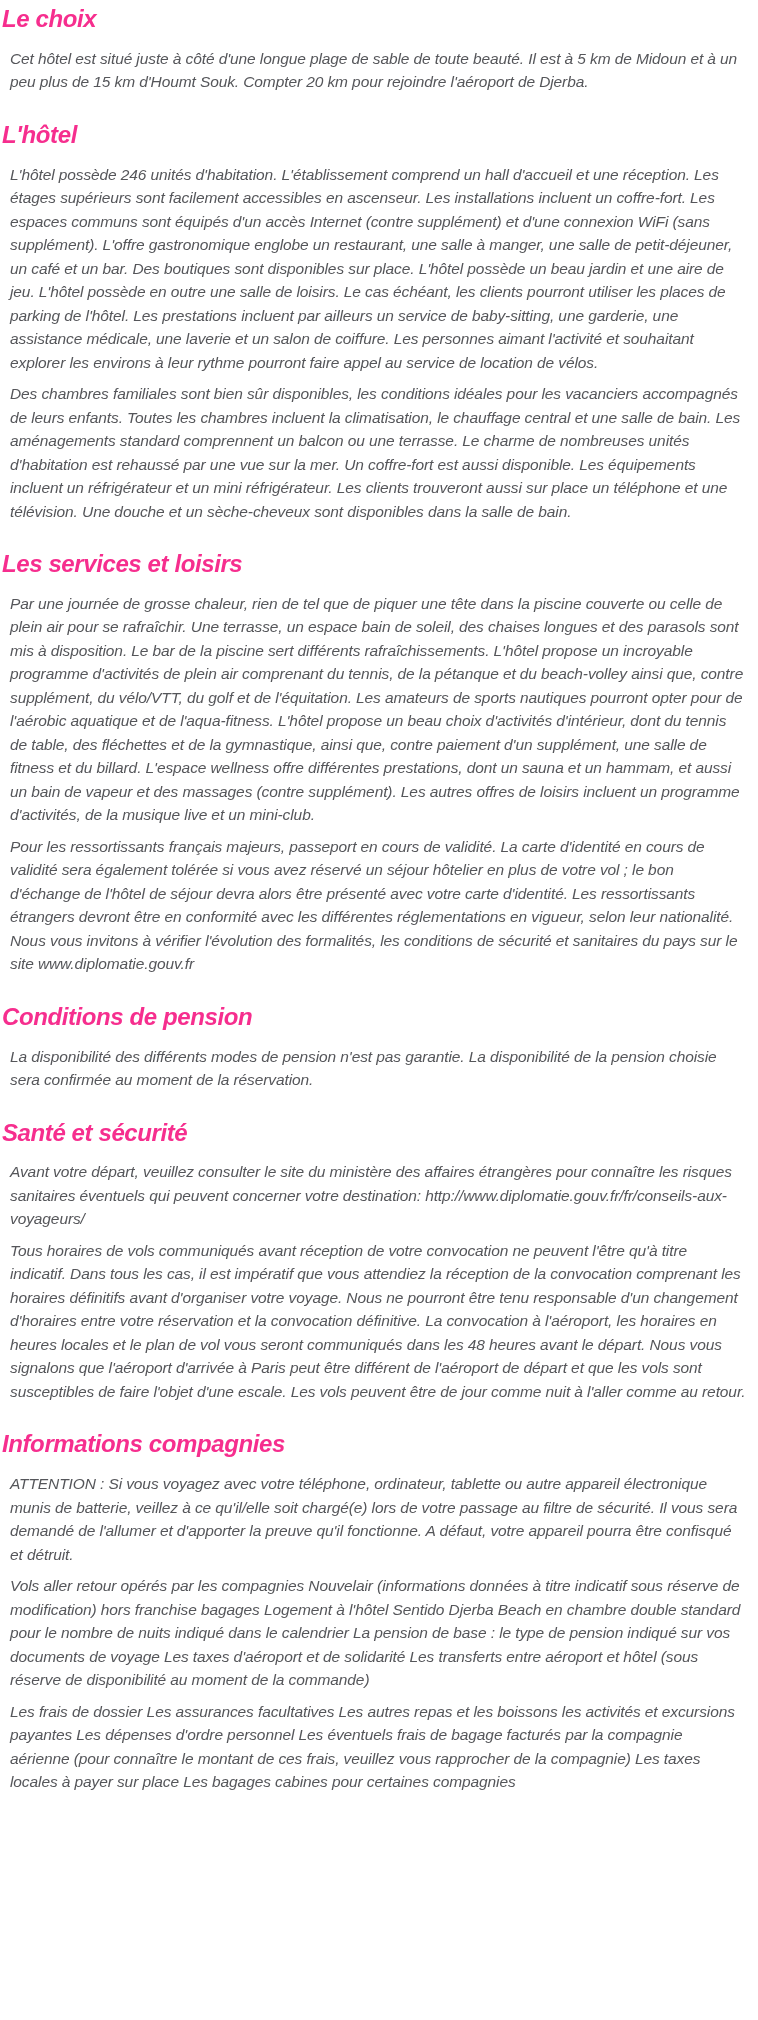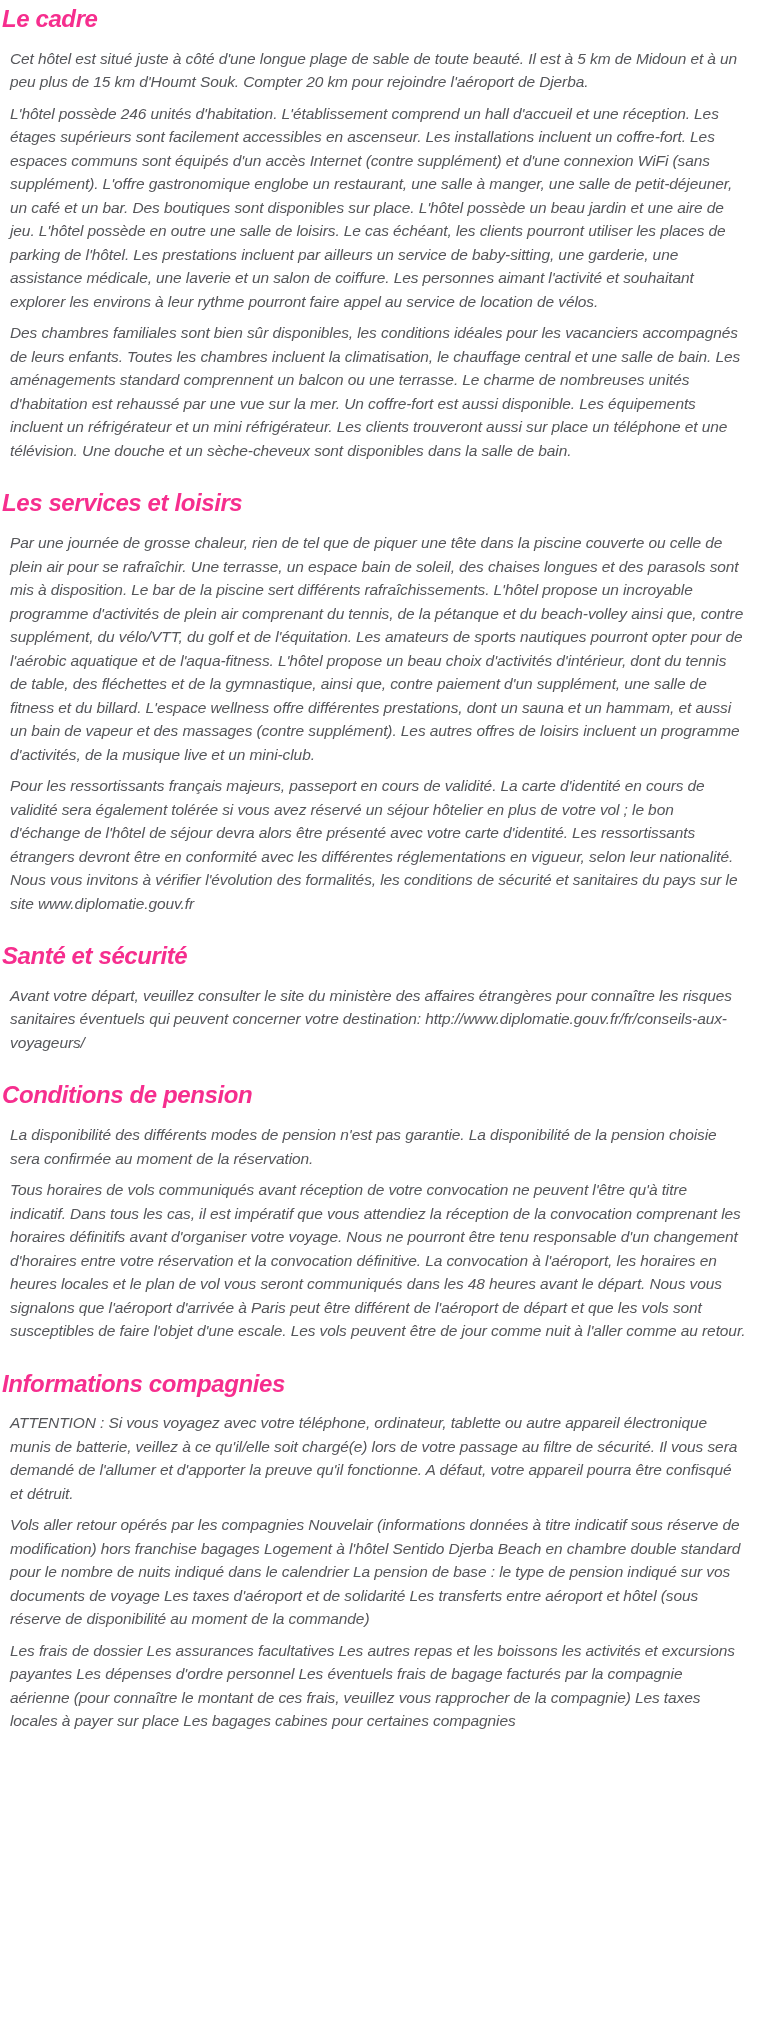--- a/index.html
+++ b/index.html
@@ -38,49 +38,50 @@
     color: #55565a;
     margin: 8px;
   }
 </style>
 </head>
 <body>
 
 <main>
 
   <section class="sec">
-    <h2>Le cadre</h2>
+    <h2>Le choix</h2>
     <p>Cet hôtel est situé juste à côté d'une longue plage de sable de toute beauté. Il est à 5 km de Midoun et à un peu plus de 15 km d'Houmt Souk. Compter 20 km pour rejoindre l'aéroport de Djerba.</p>
   </section>
 
   <section class="sec">
+    <h2>L'hôtel</h2>
     <p>L'hôtel possède 246 unités d'habitation. L'établissement comprend un hall d'accueil et une réception. Les étages supérieurs sont facilement accessibles en ascenseur. Les installations incluent un coffre-fort. Les espaces communs sont équipés d'un accès Internet (contre supplément) et d'une connexion WiFi (sans supplément). L'offre gastronomique englobe un restaurant, une salle à manger, une salle de petit-déjeuner, un café et un bar. Des boutiques sont disponibles sur place. L'hôtel possède un beau jardin et une aire de jeu. L'hôtel possède en outre une salle de loisirs. Le cas échéant, les clients pourront utiliser les places de parking de l'hôtel. Les prestations incluent par ailleurs un service de baby-sitting, une garderie, une assistance médicale, une laverie et un salon de coiffure. Les personnes aimant l'activité et souhaitant explorer les environs à leur rythme pourront faire appel au service de location de vélos.</p>
   </section>
 
   <section class="sec">
     <p>Des chambres familiales sont bien sûr disponibles, les conditions idéales pour les vacanciers accompagnés de leurs enfants. Toutes les chambres incluent la climatisation, le chauffage central et une salle de bain. Les aménagements standard comprennent un balcon ou une terrasse. Le charme de nombreuses unités d'habitation est rehaussé par une vue sur la mer. Un coffre-fort est aussi disponible. Les équipements incluent un réfrigérateur et un mini réfrigérateur. Les clients trouveront aussi sur place un téléphone et une télévision. Une douche et un sèche-cheveux sont disponibles dans la salle de bain.</p>
   </section>
 
   <section class="sec">
     <h2>Les services et loisirs</h2>
     <p>Par une journée de grosse chaleur, rien de tel que de piquer une tête dans la piscine couverte ou celle de plein air pour se rafraîchir. Une terrasse, un espace bain de soleil, des chaises longues et des parasols sont mis à disposition. Le bar de la piscine sert différents rafraîchissements. L'hôtel propose un incroyable programme d'activités de plein air comprenant du tennis, de la pétanque et du beach-volley ainsi que, contre supplément, du vélo/VTT, du golf et de l'équitation. Les amateurs de sports nautiques pourront opter pour de l'aérobic aquatique et de l'aqua-fitness. L'hôtel propose un beau choix d'activités d'intérieur, dont du tennis de table, des fléchettes et de la gymnastique, ainsi que, contre paiement d'un supplément, une salle de fitness et du billard. L'espace wellness offre différentes prestations, dont un sauna et un hammam, et aussi un bain de vapeur et des massages (contre supplément). Les autres offres de loisirs incluent un programme d'activités, de la musique live et un mini-club.</p>
   </section>
 
   <section class="sec">
     <p>Pour les ressortissants français majeurs, passeport en cours de validité. La carte d'identité en cours de validité sera également tolérée si vous avez réservé un séjour hôtelier en plus de votre vol ; le bon d'échange de l'hôtel de séjour devra alors être présenté avec votre carte d'identité. Les ressortissants étrangers devront être en conformité avec les différentes réglementations en vigueur, selon leur nationalité. Nous vous invitons à vérifier l'évolution des formalités, les conditions de sécurité et sanitaires du pays sur le site www.diplomatie.gouv.fr</p>
   </section>
 
   <section class="sec">
-    <h2>Santé et sécurité</h2>
-    <p>Avant votre départ, veuillez consulter le site du ministère des affaires étrangères pour connaître les risques sanitaires éventuels qui peuvent concerner votre destination: http://www.diplomatie.gouv.fr/fr/conseils-aux-voyageurs/</p>
+    <h2>Conditions de pension</h2>
+    <p>La disponibilité des différents modes de pension n'est pas garantie. La disponibilité de la pension choisie sera confirmée au moment de la réservation.</p>
   </section>
 
   <section class="sec">
-    <h2>Conditions de pension</h2>
-    <p>La disponibilité des différents modes de pension n'est pas garantie. La disponibilité de la pension choisie sera confirmée au moment de la réservation.</p>
+    <h2>Santé et sécurité</h2>
+    <p>Avant votre départ, veuillez consulter le site du ministère des affaires étrangères pour connaître les risques sanitaires éventuels qui peuvent concerner votre destination: http://www.diplomatie.gouv.fr/fr/conseils-aux-voyageurs/</p>
   </section>
 
   <section class="sec">
     <p>Tous horaires de vols communiqués avant réception de votre convocation ne peuvent l'être qu'à titre indicatif. Dans tous les cas, il est impératif que vous attendiez la réception de la convocation comprenant les horaires définitifs avant d'organiser votre voyage. Nous ne pourront être tenu responsable d'un changement d'horaires entre votre réservation et la convocation définitive. La convocation à l'aéroport, les horaires en heures locales et le plan de vol vous seront communiqués dans les 48 heures avant le départ. Nous vous signalons que l'aéroport d'arrivée à Paris peut être différent de l'aéroport de départ et que les vols sont susceptibles de faire l'objet d'une escale. Les vols peuvent être de jour comme nuit à l'aller comme au retour.</p>
   </section>
 
   <section class="sec">
     <h2>Informations compagnies</h2>
     <p>ATTENTION : Si vous voyagez avec votre téléphone, ordinateur, tablette ou autre appareil électronique munis de batterie, veillez à ce qu'il/elle soit chargé(e) lors de votre passage au filtre de sécurité. Il vous sera demandé de l'allumer et d'apporter la preuve qu'il fonctionne. A défaut, votre appareil pourra être confisqué et détruit.</p>
   </section>

